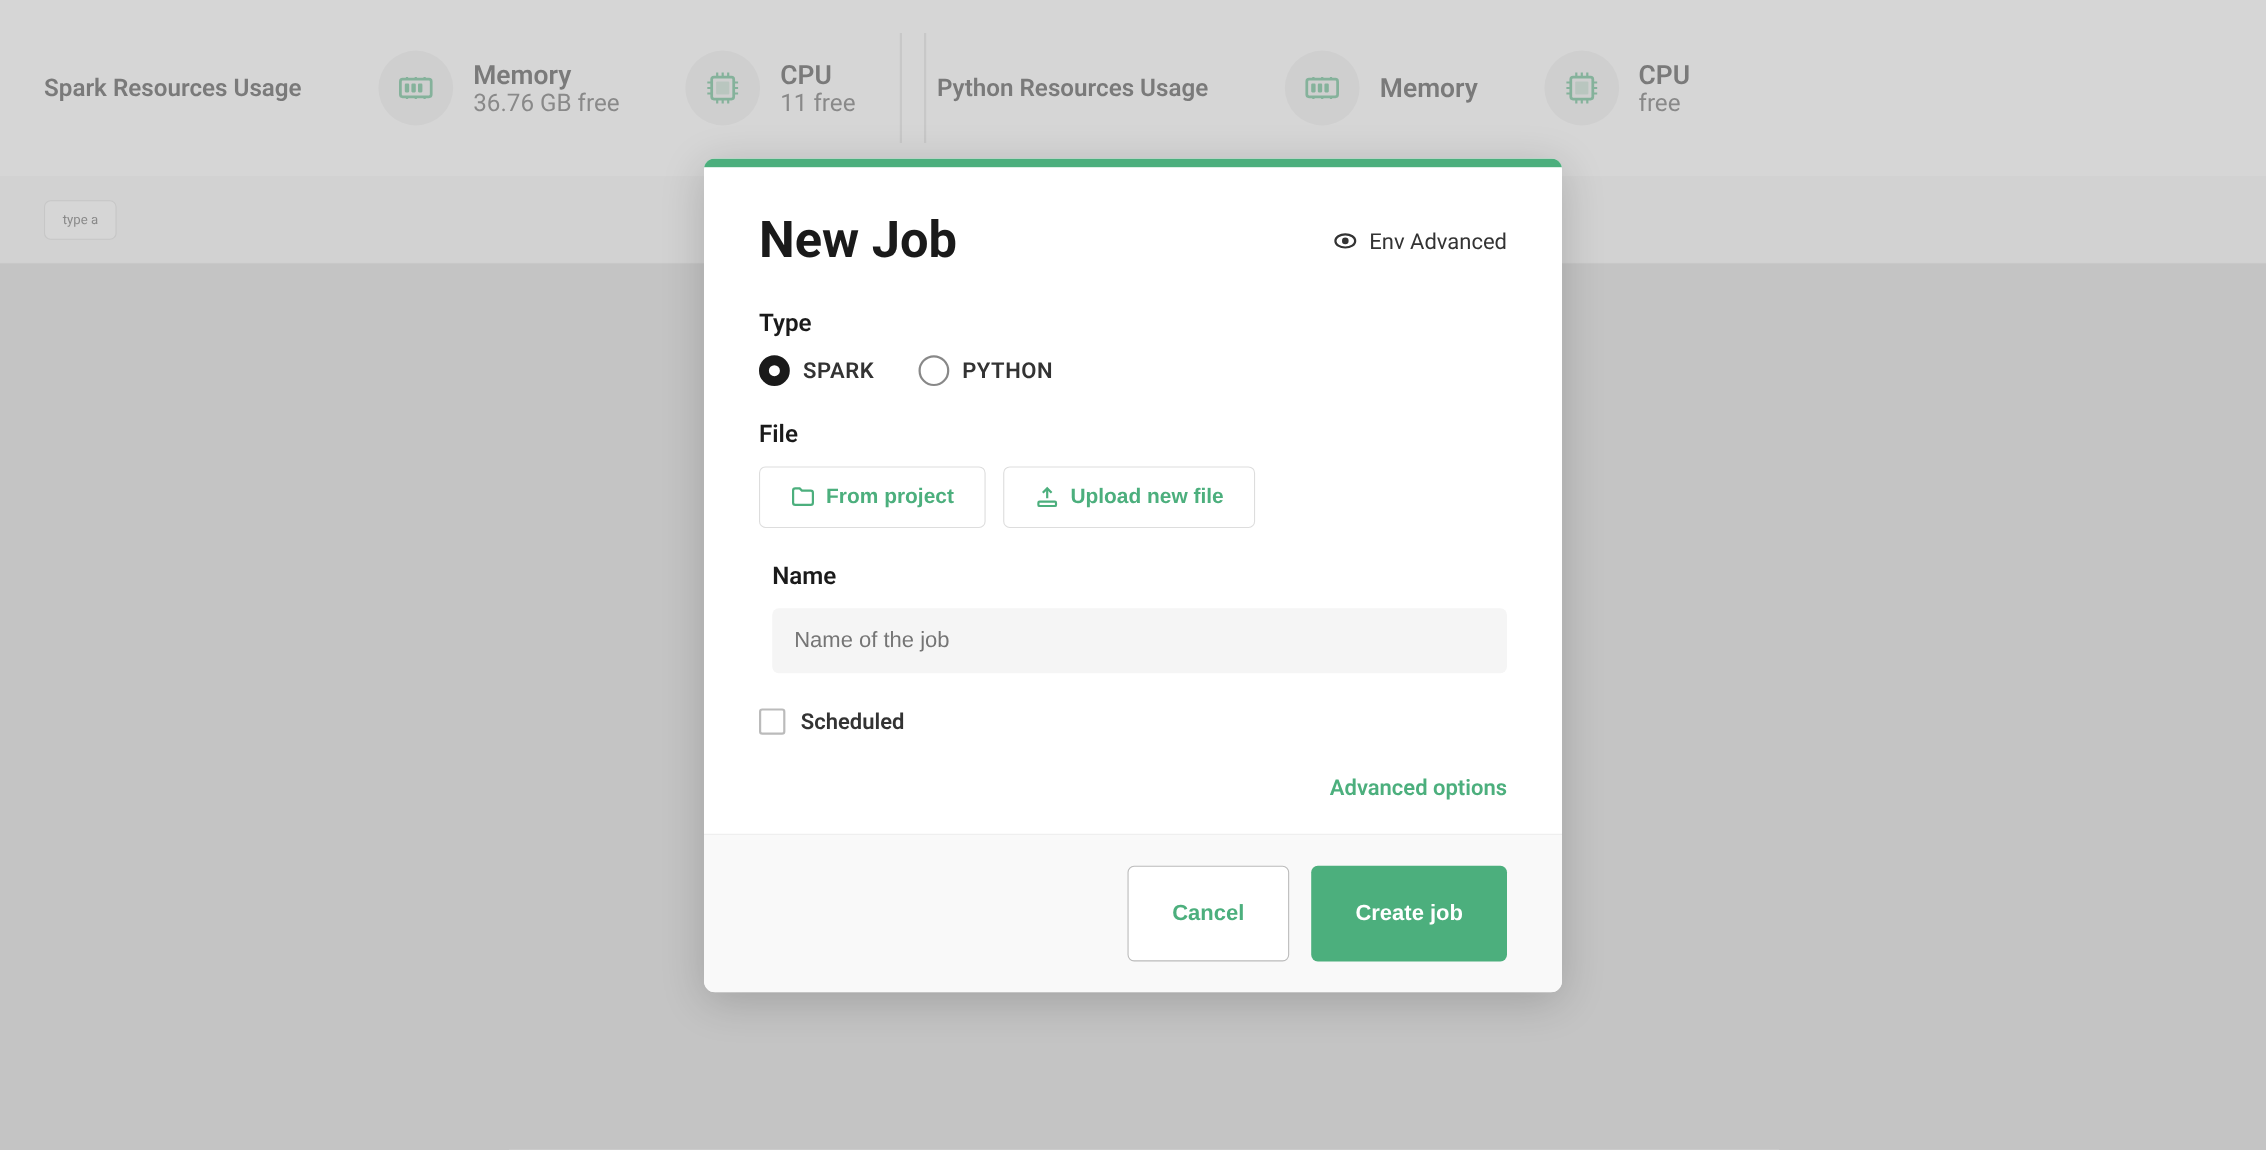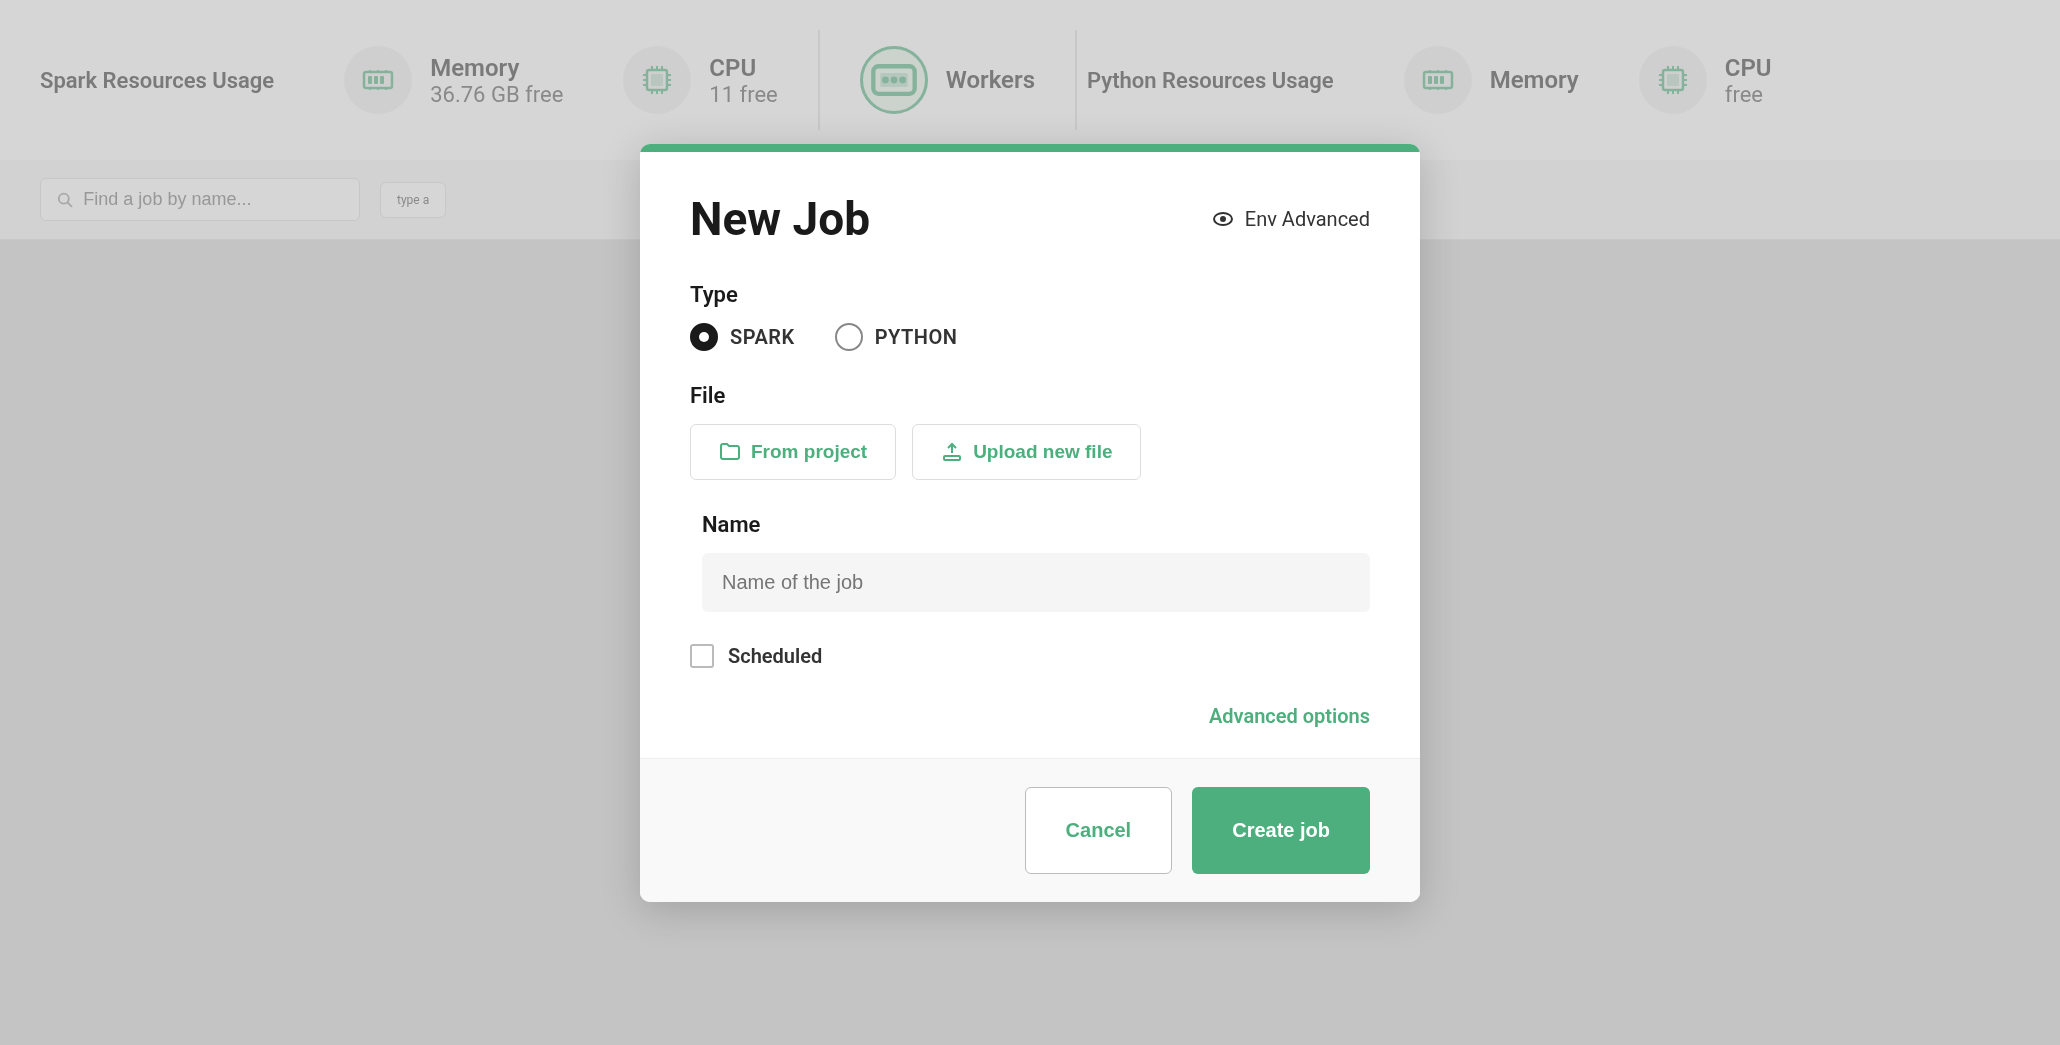--- a/index.html
+++ b/index.html
@@ -396,34 +396,20 @@
         </svg>
       </div>
       <div class="resource-info">
         <div class="resource-label">CPU</div>
         <div class="resource-value">11 free</div>
       </div>
     </div>
 
     <div class="divider-v"></div>
 
-    <div class="resource-card">
-      <div class="workers-icon-wrap">
-        <svg viewBox="0 0 36 36" fill="none" xmlns="http://www.w3.org/2000/svg">
-          <rect x="6" y="10" width="24" height="16" rx="3" stroke="#4caf7d" stroke-width="2.5" fill="none"></rect>
-          <rect x="10" y="14" width="16" height="8" rx="1" fill="#4caf7d" opacity="0.3"></rect>
-          <circle cx="13" cy="18" r="2" fill="#4caf7d"></circle>
-          <circle cx="18" cy="18" r="2" fill="#4caf7d"></circle>
-          <circle cx="23" cy="18" r="2" fill="#4caf7d"></circle>
-        </svg>
-      </div>
-      <div class="resource-info">
-        <div class="resource-label">Workers</div>
-      </div>
-    </div>
 
     <div class="divider-v"></div>
 
     <span class="section-title">Python Resources Usage</span>
 
     <div class="resource-card">
       <div class="resource-icon">
         <svg viewBox="0 0 36 36" fill="none" xmlns="http://www.w3.org/2000/svg">
           <rect x="4" y="10" width="28" height="16" rx="2" stroke="#4caf7d" stroke-width="2.5" fill="none"></rect>
           <rect x="8" y="14" width="4" height="8" rx="1" fill="#4caf7d"></rect>
@@ -462,27 +448,20 @@
         </svg>
       </div>
       <div class="resource-info">
         <div class="resource-label">CPU</div>
         <div class="resource-value">free</div>
       </div>
     </div>
   </div>
 
   <div class="search-bar-area">
-    <div class="search-input-wrap">
-      <svg width="18" height="18" viewBox="0 0 18 18" fill="none">
-        <circle cx="7.5" cy="7.5" r="5.5" stroke="#999" stroke-width="2"></circle>
-        <line x1="11.5" y1="11.5" x2="16" y2="16" stroke="#999" stroke-width="2" stroke-linecap="round"></line>
-      </svg>
-      <input type="text" readonly="" placeholder="Find a job by name..." style="">
-    </div>
     <div class="type-filter">
       <span>type a</span>
     </div>
   </div>
 
 </div>
 
 <div class="overlay">
   <div class="modal">
     <div class="modal-top-bar"></div>

